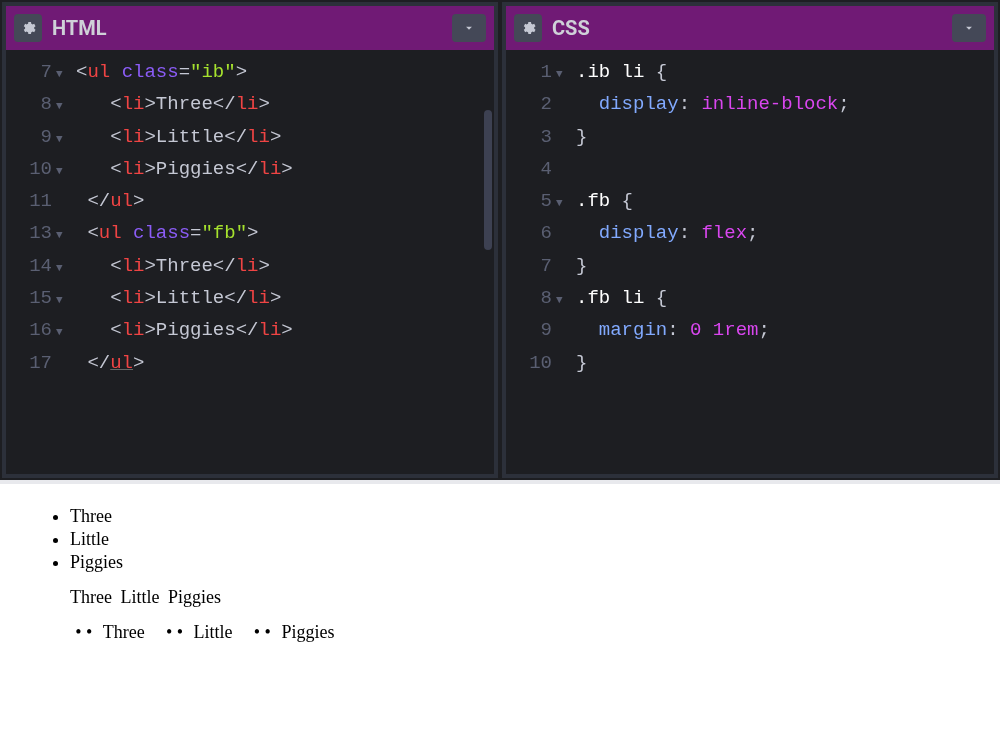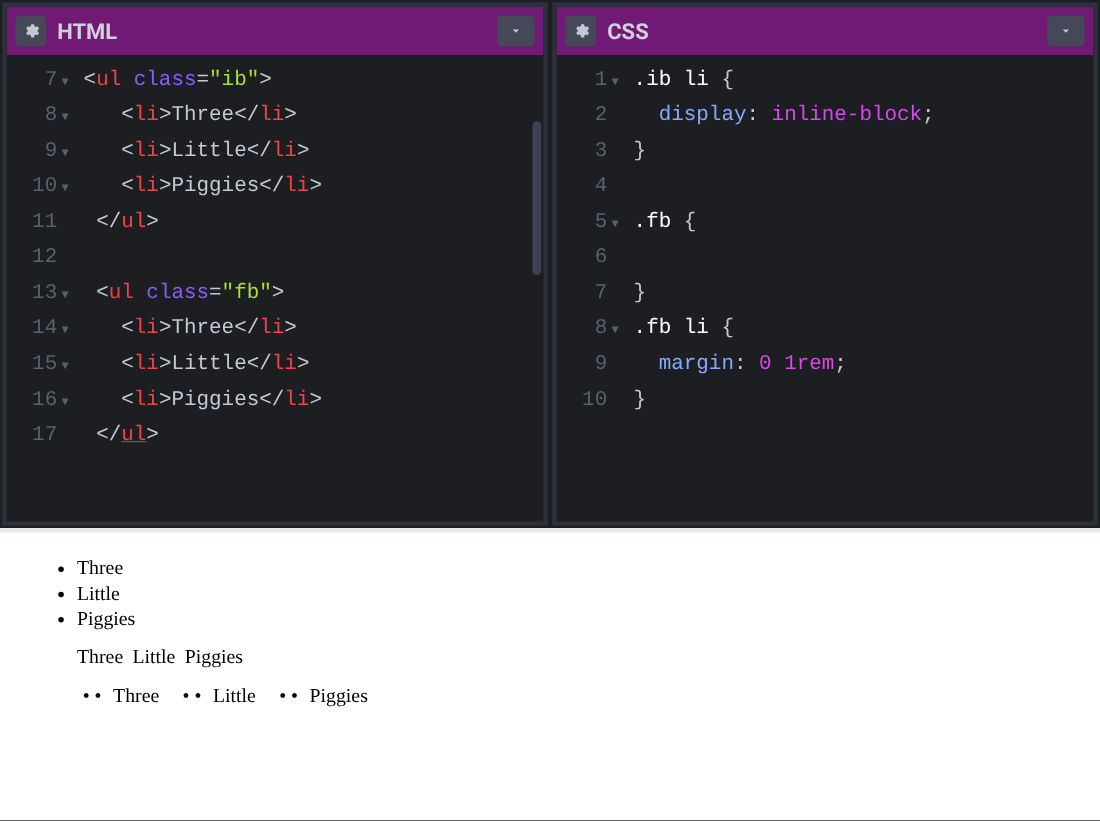--- a/index.html
+++ b/index.html
@@ -182,25 +182,20 @@
           <span class="gutter">10</span>
           <span class="fold">▼</span>
           <span class="code">   <span class="t-punc">&lt;</span><span class="t-tag">li</span><span class="t-punc">&gt;</span><span class="t-punc">Piggies</span><span class="t-punc">&lt;/</span><span class="t-tag">li</span><span class="t-punc">&gt;</span></span>
         </div>
         <div class="code-line">
           <span class="gutter">11</span>
           <span class="fold"></span>
           <span class="code"> <span class="t-punc">&lt;/</span><span class="t-tag">ul</span><span class="t-punc">&gt;</span></span>
         </div>
         <div class="code-line">
-          <span class="gutter">12</span>
-          <span class="fold"></span>
-          <span class="code"></span>
-        </div>
-        <div class="code-line">
           <span class="gutter">13</span>
           <span class="fold">▼</span>
           <span class="code"> <span class="t-punc">&lt;</span><span class="t-tag">ul</span><span class="t-punc"> </span><span class="t-attr">class</span><span class="t-punc">=</span><span class="t-str">"fb"</span><span class="t-punc">&gt;</span></span>
         </div>
         <div class="code-line">
           <span class="gutter">14</span>
           <span class="fold">▼</span>
           <span class="code">   <span class="t-punc">&lt;</span><span class="t-tag">li</span><span class="t-punc">&gt;</span><span class="t-punc">Three</span><span class="t-punc">&lt;/</span><span class="t-tag">li</span><span class="t-punc">&gt;</span></span>
         </div>
         <div class="code-line">
@@ -257,20 +252,21 @@
           <span class="code"></span>
         </div>
         <div class="code-line">
           <span class="gutter">5</span>
           <span class="fold">▼</span>
           <span class="code"><span class="t-sel">.fb</span><span class="t-punc"> {</span></span>
         </div>
         <div class="code-line">
           <span class="gutter">6</span>
           <span class="fold"></span>
+          <span class="code">  <span class="t-prop">display</span><span class="t-punc">: </span><span class="t-val">flex</span><span class="t-punc">;</span></span>
         </div>
         <div class="code-line">
           <span class="gutter">7</span>
           <span class="fold"></span>
           <span class="code"><span class="t-punc">}</span></span>
         </div>
         <div class="code-line">
           <span class="gutter">8</span>
           <span class="fold">▼</span>
           <span class="code"><span class="t-sel">.fb li</span><span class="t-punc"> {</span></span>

